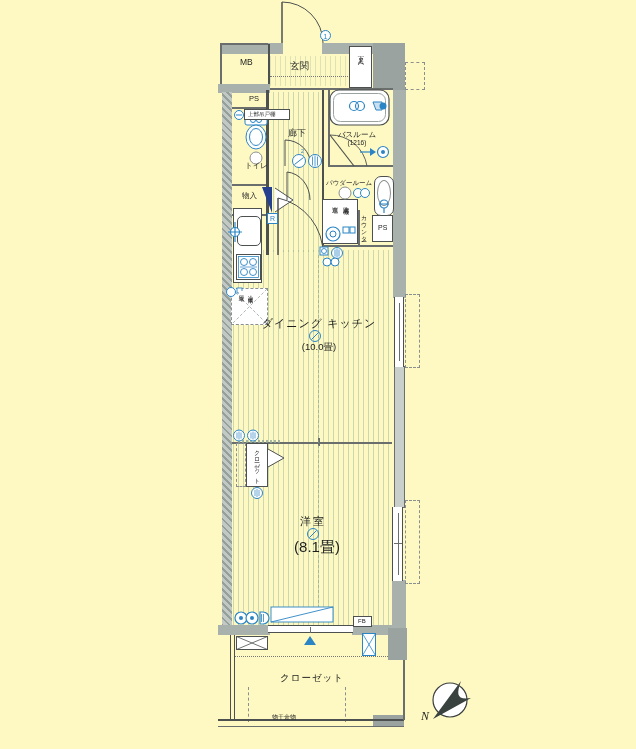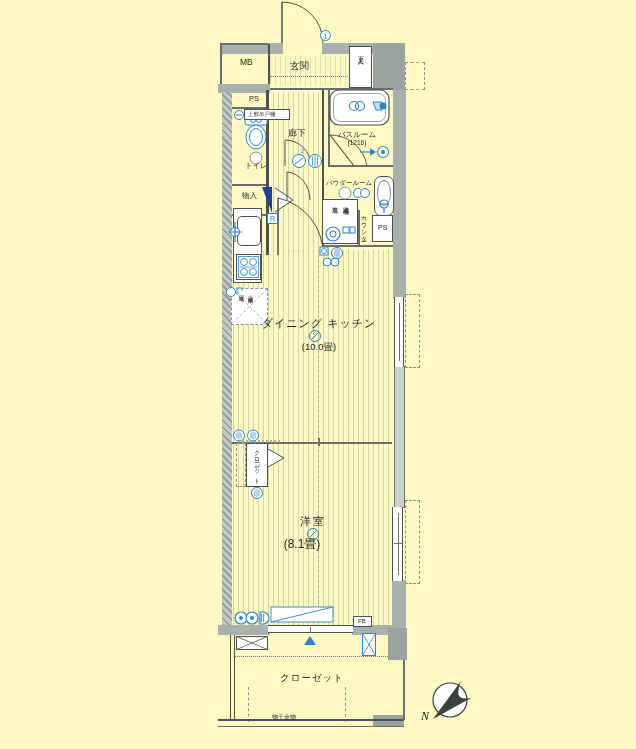--- a/index.html
+++ b/index.html
@@ -244,21 +244,21 @@
   <svg style="left:250px;top:486px;" width="14" height="14" viewBox="0 0 14 14">
     <circle cx="7" cy="7" r="5.5" stroke="#2b85c4" fill="#fff" stroke-width="1"></circle>
     <path d="M5,4 v6 M7,3 v8 M9,4 v6" stroke="#2b85c4" stroke-width="0.7"></path>
   </svg>
 
   <div class="lbl ctr" style="left:273px;top:515px;width:80px;font-size:11px;letter-spacing:2px;">洋室</div>
   <svg style="left:306px;top:527px;" width="14" height="14" viewBox="0 0 14 14">
     <circle cx="7" cy="7" r="5.5" stroke="#2b85c4" fill="none" stroke-width="1"></circle>
     <path d="M3.5,10.5 L10.5,3.5" stroke="#2b85c4" stroke-width="1"></path>
   </svg>
-  <div class="lbl ctr" style="left:262px;top:538px;width:80px;font-size:12px;">(8.1畳)</div>
+  <div class="lbl ctr" style="left:277px;top:538px;width:80px;font-size:15px;">(8.1畳)</div>
 
   <svg style="left:270px;top:606px;" width="64" height="17" viewBox="0 0 64 17">
     <rect x="1" y="1" width="62" height="15" stroke="#2b85c4" fill="#fff" stroke-width="0.9"></rect>
     <path d="M1,16 L63,1" stroke="#2b85c4" stroke-width="0.9"></path>
   </svg>
   <svg style="left:234px;top:609px;" width="34" height="17" viewBox="0 0 34 17">
     <circle cx="7" cy="9" r="6" stroke="#2b85c4" fill="#fff" stroke-width="1.2"></circle>
     <circle cx="7" cy="9" r="2" fill="#2b85c4"></circle>
     <circle cx="18" cy="9" r="6" stroke="#2b85c4" fill="#fff" stroke-width="1.2"></circle>
     <circle cx="18" cy="9" r="2" fill="#2b85c4"></circle>

